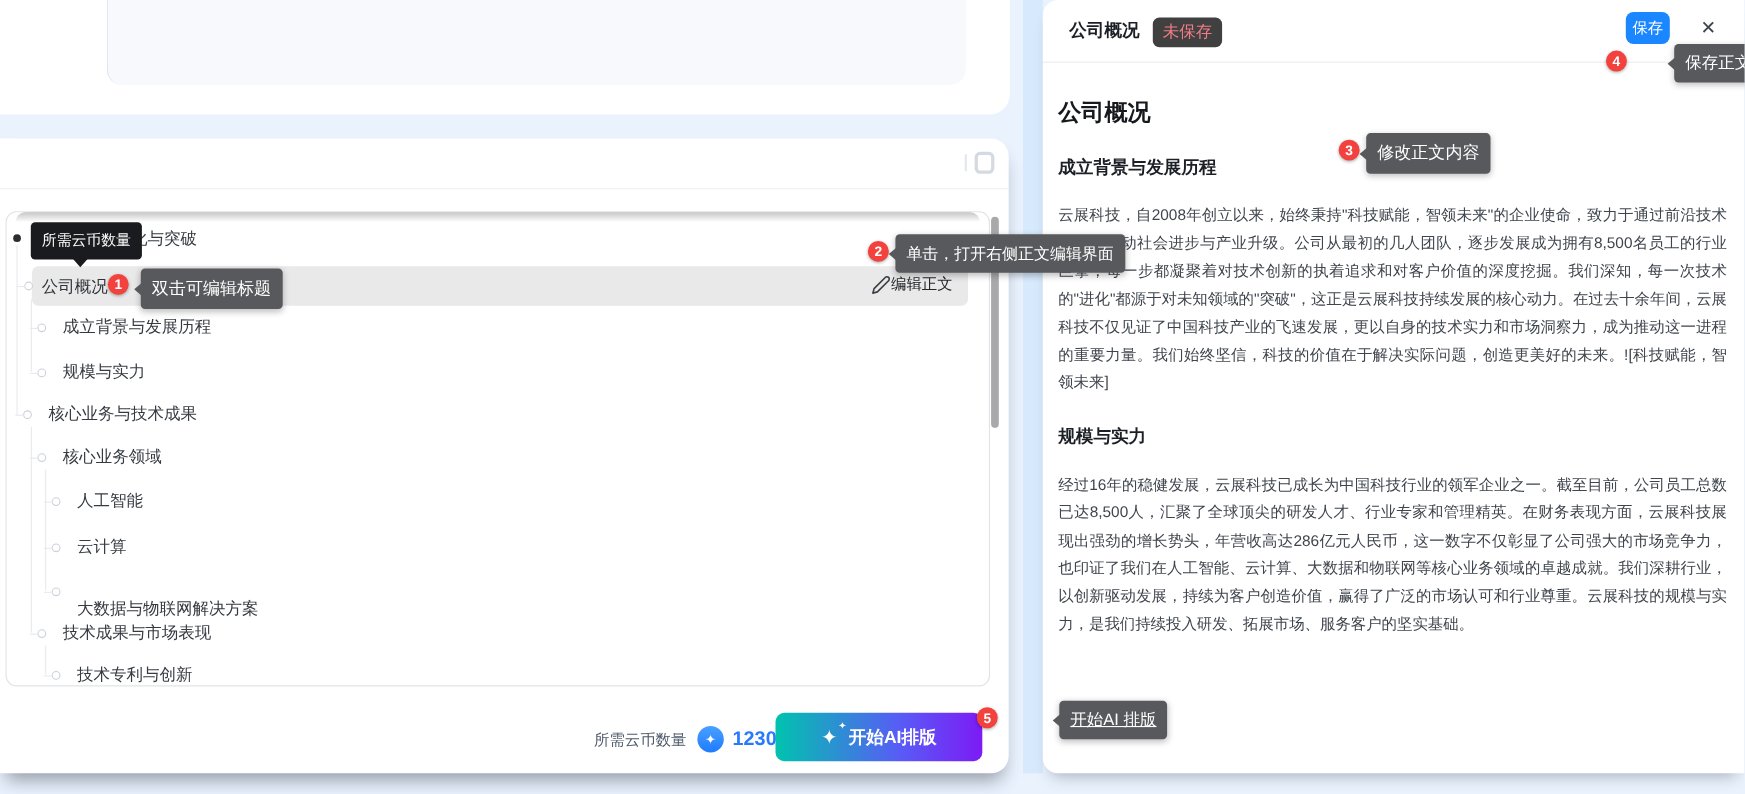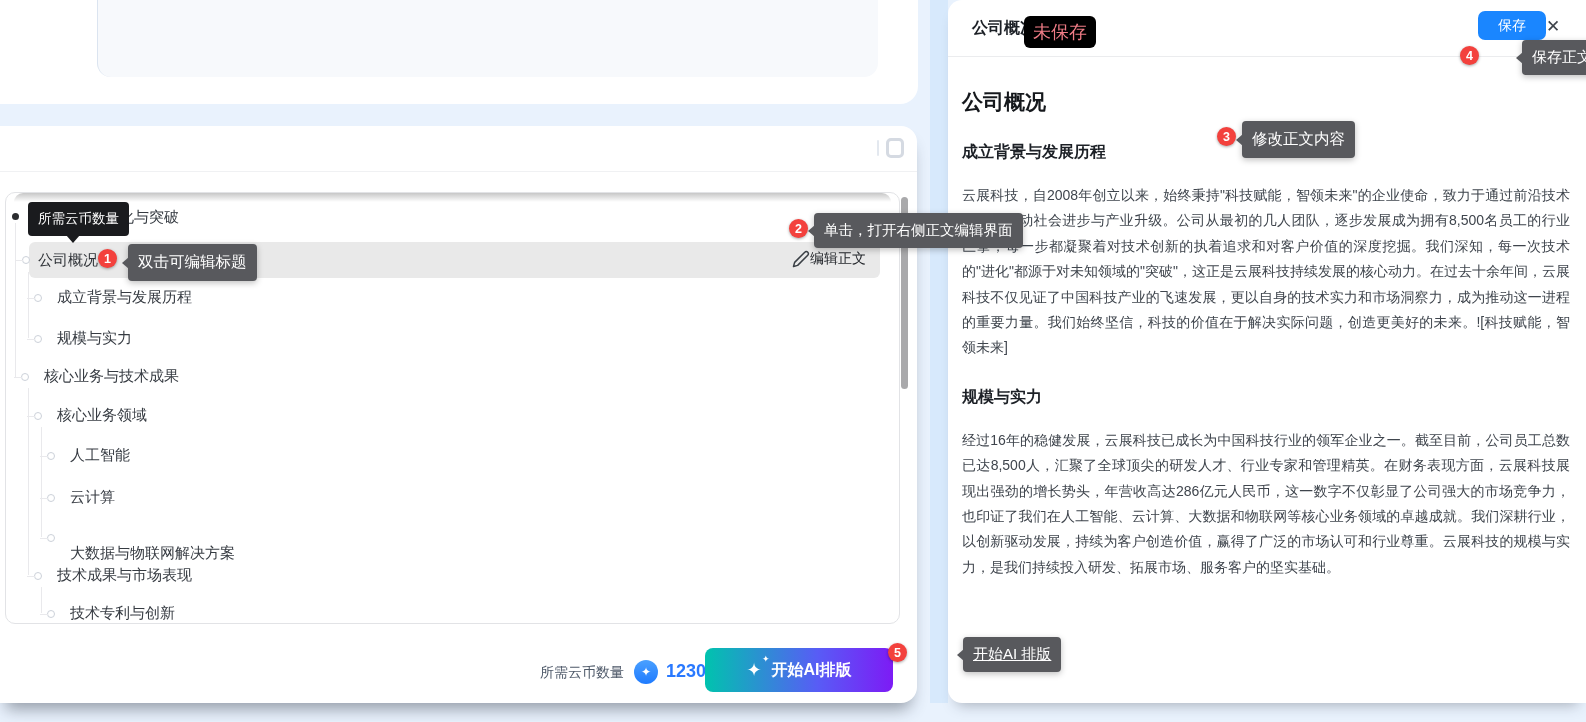--- a/index.html
+++ b/index.html
@@ -59,23 +59,23 @@
       display:flex;align-items:center;justify-content:center;gap:10px;font-size:16px;font-weight:bold;
       font-family:inherit;}
   .spark{position:relative;font-size:18px;font-weight:normal;}
   .spark::after{content:"✦";position:absolute;top:-5px;right:-8px;font-size:9px;}
 
   
   .gap-band{left:930px;top:0;width:18px;height:703px;background:#d7e9fc;}
   .panel-right{left:948px;top:0;width:638px;height:703px;background:#fff;border-radius:14px 0 0 14px;
       box-shadow:0 10px 14px -8px rgba(45,52,64,.35);}
   .pr-header-title{left:972px;top:18px;font-size:16px;font-weight:bold;color:#1c2026;}
-  .unsaved-badge{left:1024px;top:16px;padding:4px 9px;background:#000000;border-radius:6px;
-      font-size:18px;color:#f07c86;}
-  .save-btn{left:1478px;top:11px;width:68px;height:29px;background:#1a86ff;color:#fff;border:none;
+  .unsaved-badge{left:1048px;top:16px;padding:4px 9px;background:#404040;border-radius:6px;
+      font-size:15px;color:#f07c86;}
+  .save-btn{left:1478px;top:11px;width:40px;height:29px;background:#1a86ff;color:#fff;border:none;
       border-radius:7px;font-size:14px;font-family:inherit;cursor:pointer;}
   .close-btn{left:1540px;top:15px;font-size:17px;color:#3f444b;cursor:pointer;background:none;border:none;font-family:inherit;}
   .pr-divider{left:948px;top:56px;width:638px;height:1px;background:#ebecee;}
   .article{left:948px;top:56px;width:638px;box-sizing:border-box;padding:0 16px 0 14px;}
   .article h1{margin:32px 0 0;font-size:21px;color:#15181c;}
   .article h2{margin:26px 0 0;font-size:16px;color:#1c2026;}
   .article p{margin:20px 0 0;font-size:14px;line-height:25.4px;color:#3f454d;text-align:justify;}
 
   
   .tip-black{background:#1a1b1e;color:#fff;font-size:13.5px;padding:8px 10px;border-radius:4px;

